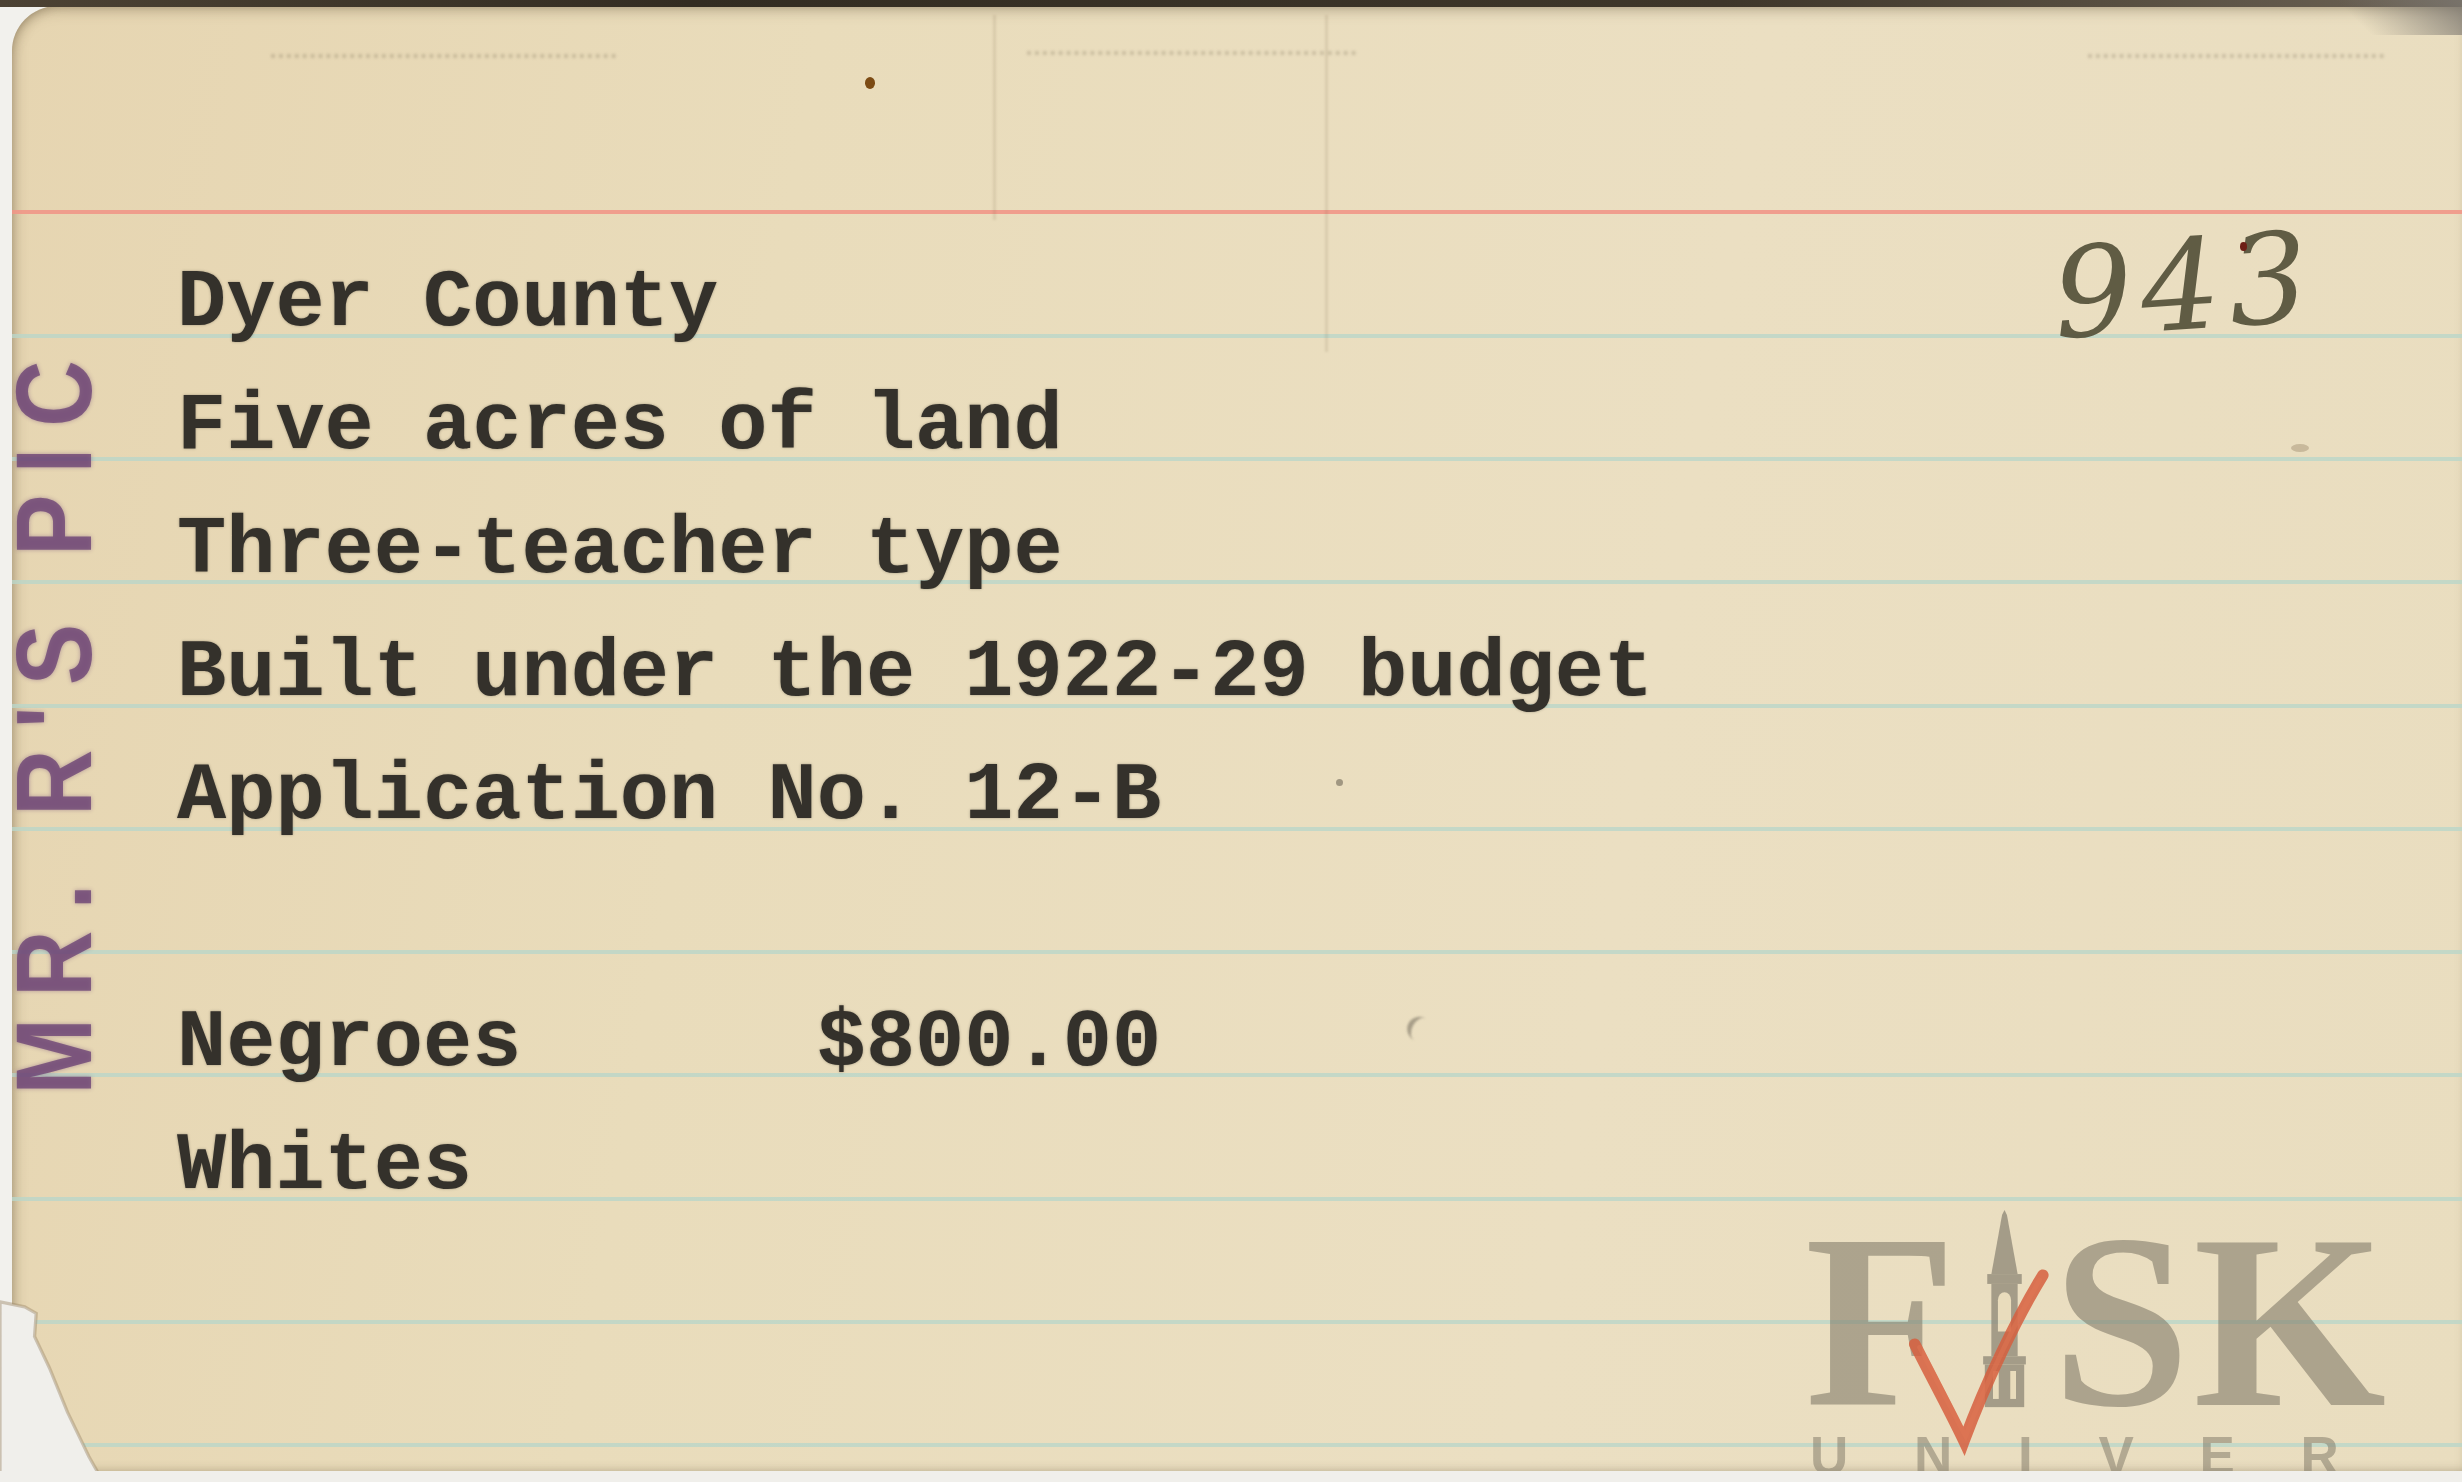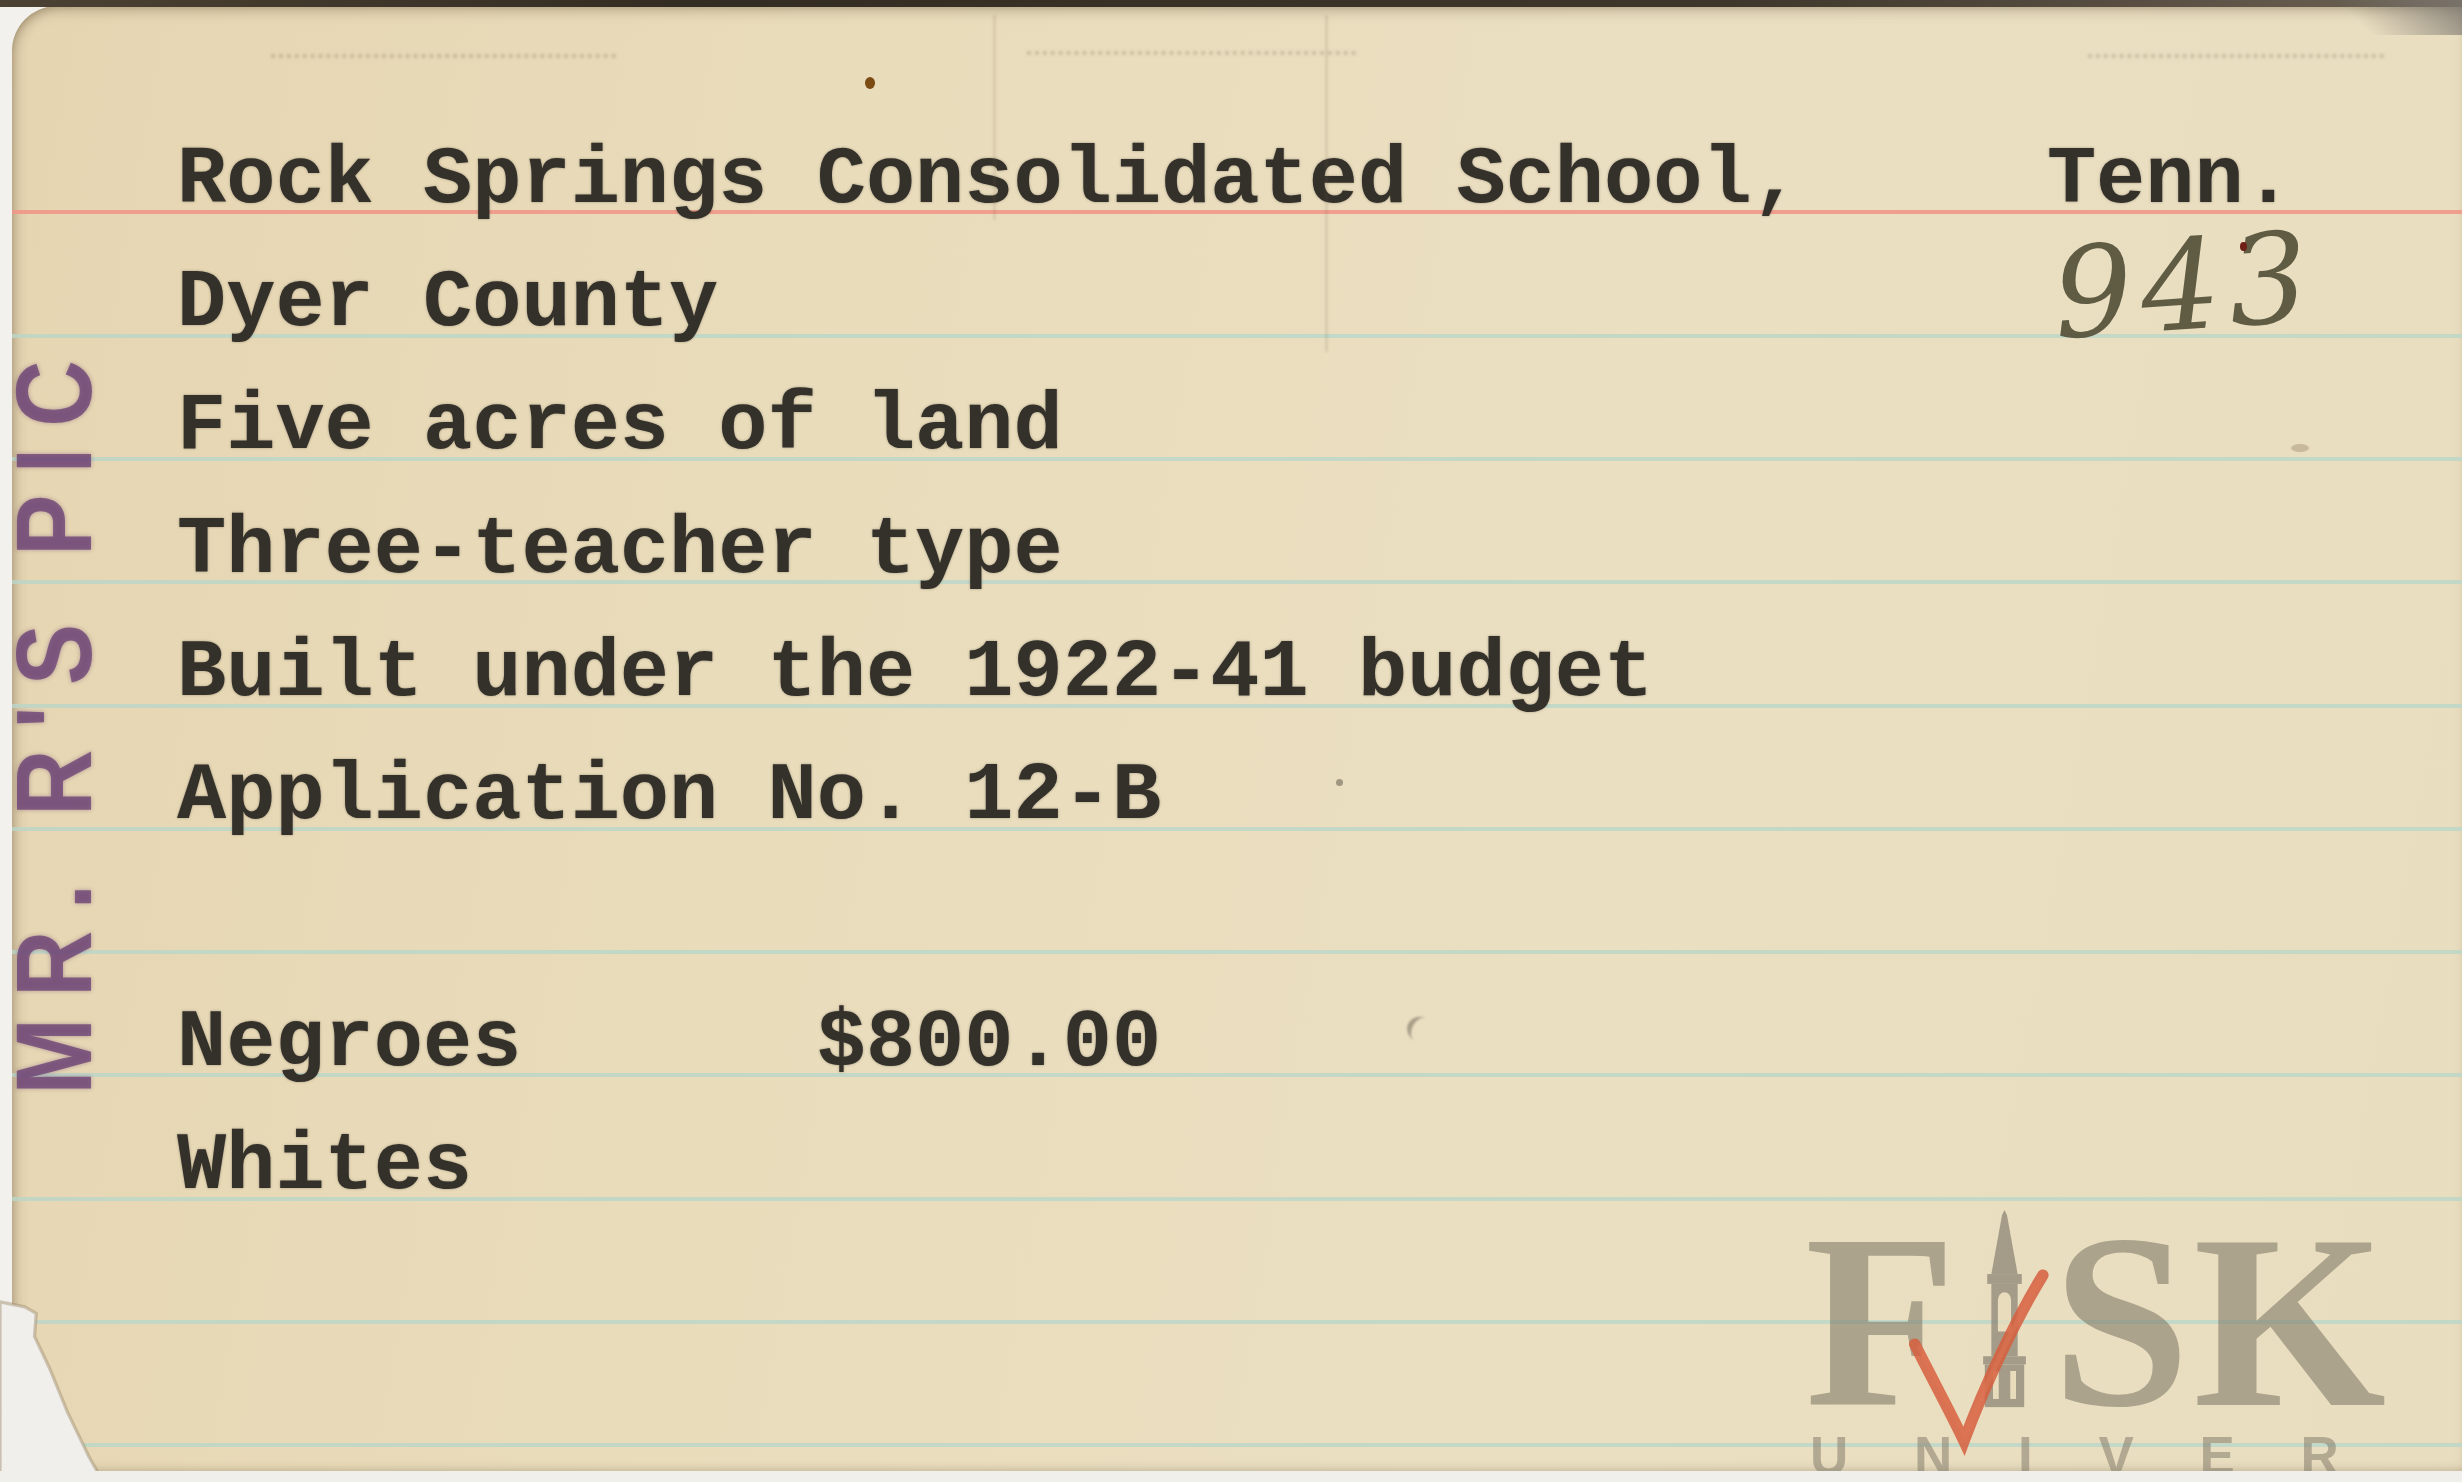--- a/index.html
+++ b/index.html
@@ -126,25 +126,24 @@
       <span class="fisk-letter">SK</span>
     </div>
     <div class="univ">U N I V E R S I T Y</div>
   </div>
 
   <svg class="checkmark" width="230" height="230" viewBox="0 0 280 280">
     <path d="M52 128 C 72 168 96 212 112 246 C 138 176 176 96 208 44" fill="none" stroke="rgba(214,95,62,.85)" stroke-width="14" stroke-linecap="round"></path>
     <path d="M58 132 C 78 170 100 214 114 240 C 140 172 176 98 204 50" fill="none" stroke="rgba(224,120,85,.45)" stroke-width="6" stroke-linecap="round"></path>
   </svg>
 
-  <div class="typed" style="top:140px">Rock Springs Consolidated School,     Tenn.</div>
   <div class="typed" style="top:263px">Dyer County</div>
   <div class="typed" style="top:386px">Five acres of land</div>
   <div class="typed" style="top:510px">Three-teacher type</div>
-  <div class="typed" style="top:633px">Built under the 1922-41 budget</div>
+  <div class="typed" style="top:633px">Built under the 1922-29 budget</div>
   <div class="typed" style="top:756px">Application No. 12-B</div>
   <div class="typed" style="top:1003px">Negroes      $800.00</div>
   <div class="typed" style="top:1126px">Whites</div>
 
   <div class="handnum">943</div>
 
   <div class="stamp">MR. R'S PIC</div>
 
   <svg class="tear" width="214" height="201" viewBox="0 0 260 244">
     <polygon points="0,24 30,30 44,38 42,66 60,104 82,158 108,212 126,244 0,244" fill="#f0efeb" stroke="rgba(158,138,106,.45)" stroke-width="4"></polygon>

